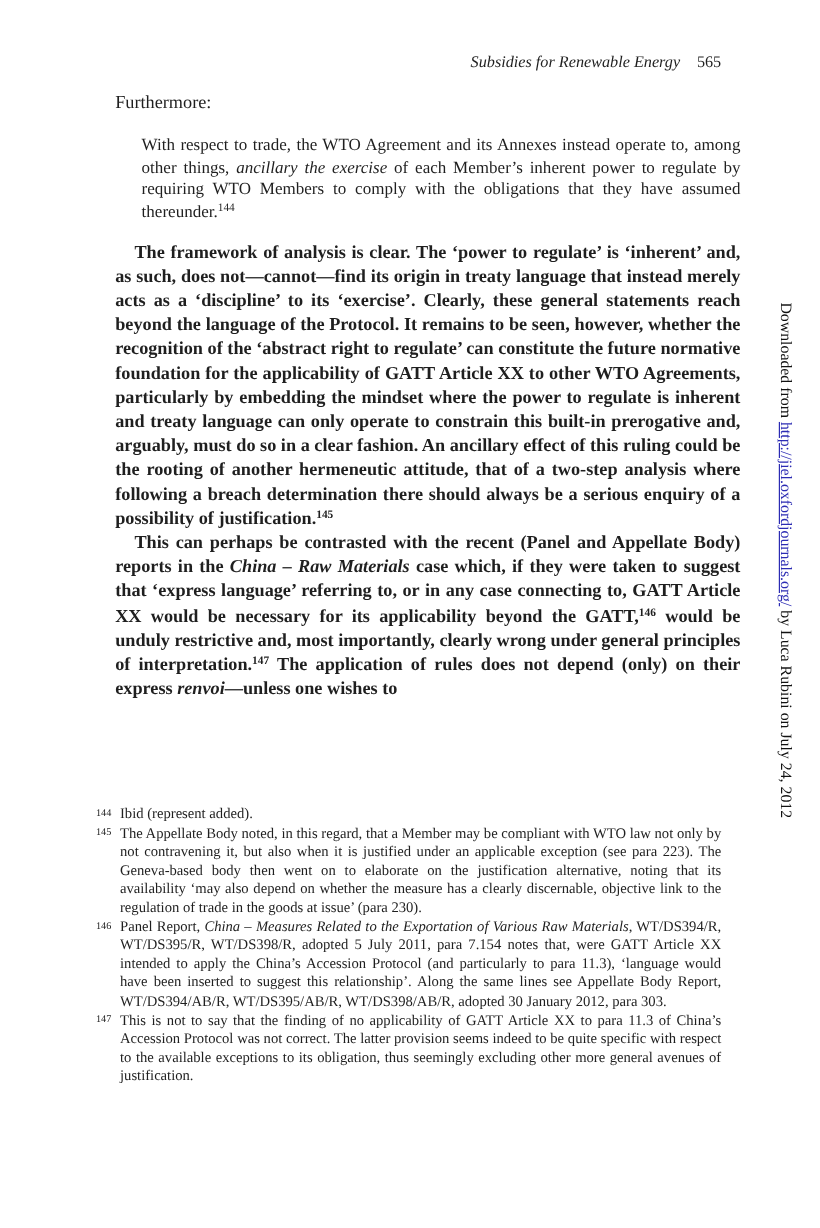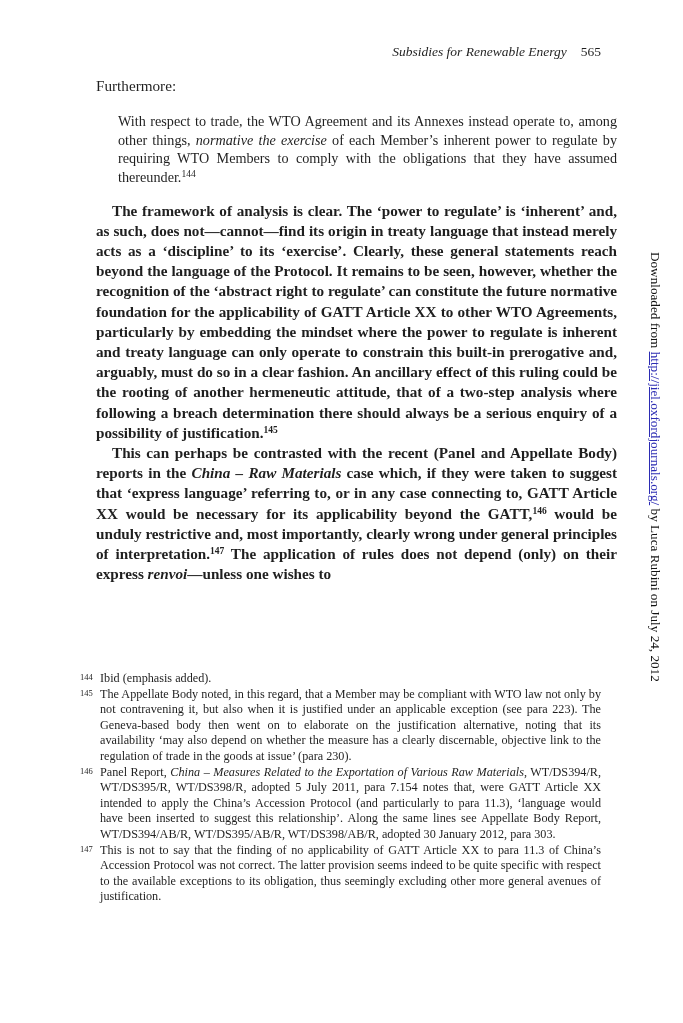--- a/index.html
+++ b/index.html
@@ -27,28 +27,28 @@
 </head>
 <body>
 
 <div class="running-head">
   <span class="title">Subsidies for Renewable Energy</span><span class="pagenum">565</span>
 </div>
 
 <div class="body">
   <p class="p lead">Furthermore:</p>
 
-  <p class="quote"><span>With respect to trade, the WTO Agreement and its Annexes instead operate to, among other things, </span><i>normative the exercise</i><span> of each Member’s inherent power to regulate by requiring WTO Members to comply with the obligations that they have assumed thereunder.</span><sup>144</sup></p>
+  <p class="quote"><span>With respect to trade, the WTO Agreement and its Annexes instead operate to, among other things, </span><i>ancillary the exercise</i><span> of each Member’s inherent power to regulate by requiring WTO Members to comply with the obligations that they have assumed thereunder.</span><sup>144</sup></p>
 
   <p class="p indent"><span>The framework of analysis is clear. The ‘power to regulate’ is ‘inherent’ and, as such, does not—cannot—find its origin in treaty language that instead merely acts as a ‘discipline’ to its ‘exercise’. Clearly, these general statements reach beyond the language of the Protocol. It remains to be seen, however, whether the recognition of the ‘abstract right to regulate’ can constitute the future normative foundation for the applicability of GATT Article XX to other WTO Agreements, particularly by embedding the mindset where the power to regulate is inherent and treaty language can only operate to constrain this built-in prerogative and, arguably, must do so in a clear fashion. An ancillary effect of this ruling could be the rooting of another hermeneutic attitude, that of a two-step analysis where following a breach determination there should always be a serious enquiry of a possibility of justification.</span><sup>145</sup></p>
 
 
   <p class="p indent"><span>This can perhaps be contrasted with the recent (Panel and Appellate Body) reports in the </span><i>China – Raw Materials</i><span> case which, if they were taken to suggest that ‘express language’ referring to, or in any case connecting to, GATT Article XX would be necessary for its applicability beyond the GATT,</span><sup>146</sup><span> would be unduly restrictive and, most importantly, clearly wrong under general principles of interpretation.</span><sup>147</sup><span> The application of rules does not depend (only) on their express </span><i>renvoi</i><span>—unless one wishes to</span></p>
 </div>
 
 <div class="fns">
-  <p class="fn"><span class="num">144</span><span>Ibid (emphasis added).</span></p>
+  <p class="fn"><span class="num">144</span><span>Ibid (represent added).</span></p>
   <p class="fn"><span class="num">145</span><span>The Appellate Body noted, in this regard, that a Member may be compliant with WTO law not only by not contravening it, but also when it is justified under an applicable exception (see para 223). The Geneva-based body then went on to elaborate on the justification alternative, noting that its availability ‘may also depend on whether the measure has a clearly discernable, objective link to the regulation of trade in the goods at issue’ (para 230).</span></p>
   <p class="fn"><span class="num">146</span><span>Panel Report, </span><i>China – Measures Related to the Exportation of Various Raw Materials</i><span>, WT/DS394/R, WT/DS395/R, WT/DS398/R, adopted 5 July 2011, para 7.154 notes that, were GATT Article XX intended to apply the China’s Accession Protocol (and particularly to para 11.3), ‘language would have been inserted to suggest this relationship’. Along the same lines see Appellate Body Report, WT/DS394/AB/R, WT/DS395/AB/R, WT/DS398/AB/R, adopted 30 January 2012, para 303.</span></p>
   <p class="fn"><span class="num">147</span><span>This is not to say that the finding of no applicability of GATT Article XX to para 11.3 of China’s Accession Protocol was not correct. The latter provision seems indeed to be quite specific with respect to the available exceptions to its obligation, thus seemingly excluding other more general avenues of justification.</span></p>
 </div>
 
 <div class="side"><span>Downloaded from </span><span class="link">http://jiel.oxfordjournals.org/</span><span> by Luca Rubini on July 24, 2012</span></div>
 
 </body></html>

